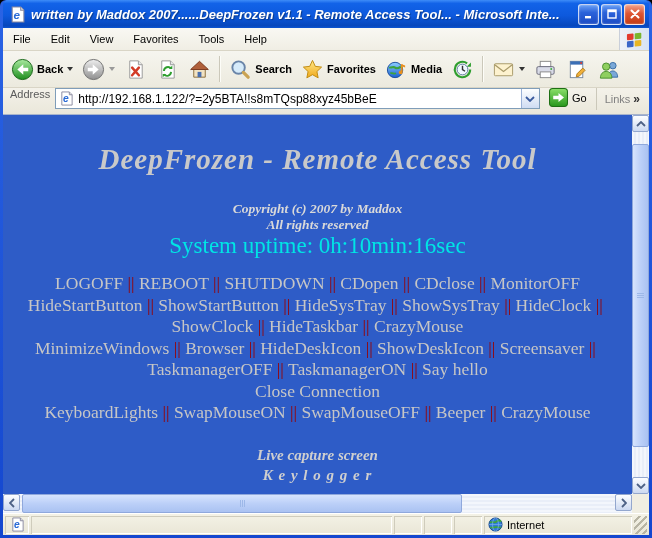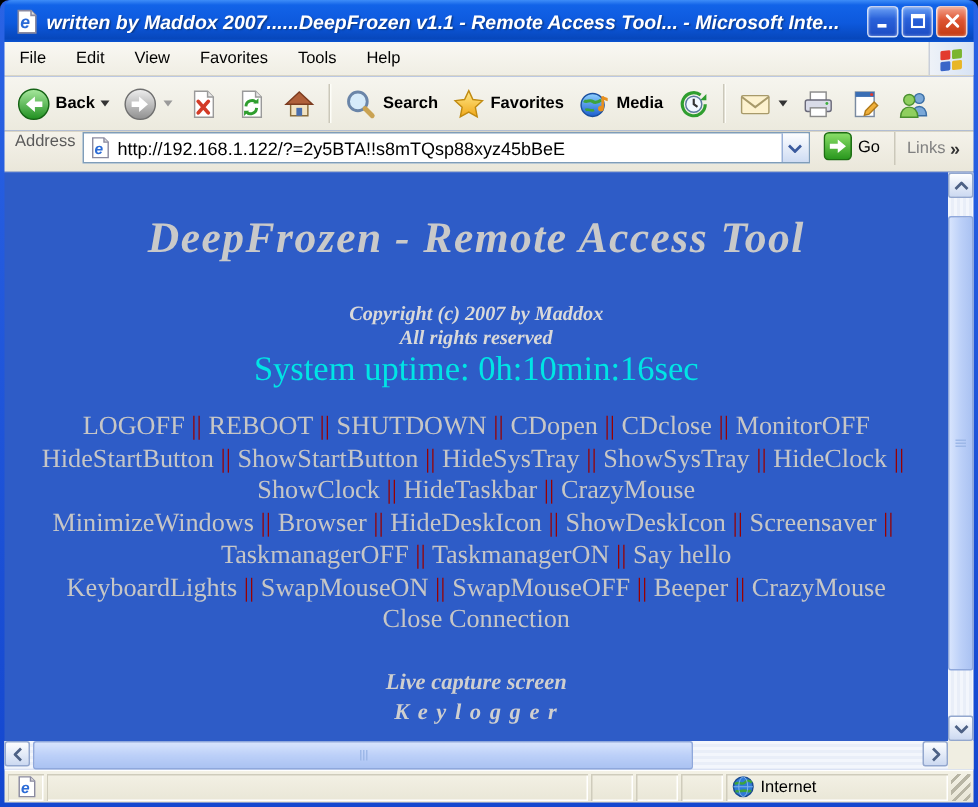--- a/index.html
+++ b/index.html
@@ -398,22 +398,22 @@
         <div>Copyright (c) 2007 by Maddox</div>
         <div>All rights reserved</div>
       </div>
       <div class="uptime">System uptime: 0h:10min:16sec</div>
       <div class="commands" id="commands">
           <div class="cmd-line"><span class="cmd-link">LOGOFF</span><span class="cmd-sep"> || </span><span class="cmd-link">REBOOT</span><span class="cmd-sep"> || </span><span class="cmd-link">SHUTDOWN</span><span class="cmd-sep"> || </span><span class="cmd-link">CDopen</span><span class="cmd-sep"> || </span><span class="cmd-link">CDclose</span><span class="cmd-sep"> || </span><span class="cmd-link">MonitorOFF</span></div>
           <div class="cmd-line"><span class="cmd-link">HideStartButton</span><span class="cmd-sep"> || </span><span class="cmd-link">ShowStartButton</span><span class="cmd-sep"> || </span><span class="cmd-link">HideSysTray</span><span class="cmd-sep"> || </span><span class="cmd-link">ShowSysTray</span><span class="cmd-sep"> || </span><span class="cmd-link">HideClock</span><span class="cmd-sep"> || </span></div>
           <div class="cmd-line"><span class="cmd-link">ShowClock</span><span class="cmd-sep"> || </span><span class="cmd-link">HideTaskbar</span><span class="cmd-sep"> || </span><span class="cmd-link">CrazyMouse</span></div>
           <div class="cmd-line"><span class="cmd-link">MinimizeWindows</span><span class="cmd-sep"> || </span><span class="cmd-link">Browser</span><span class="cmd-sep"> || </span><span class="cmd-link">HideDeskIcon</span><span class="cmd-sep"> || </span><span class="cmd-link">ShowDeskIcon</span><span class="cmd-sep"> || </span><span class="cmd-link">Screensaver</span><span class="cmd-sep"> || </span></div>
           <div class="cmd-line"><span class="cmd-link">TaskmanagerOFF</span><span class="cmd-sep"> || </span><span class="cmd-link">TaskmanagerON</span><span class="cmd-sep"> || </span><span class="cmd-link">Say hello</span></div>
+          <div class="cmd-line"><span class="cmd-link">Close Connection</span></div>
           <div class="cmd-line"><span class="cmd-link">KeyboardLights</span><span class="cmd-sep"> || </span><span class="cmd-link">SwapMouseON</span><span class="cmd-sep"> || </span><span class="cmd-link">SwapMouseOFF</span><span class="cmd-sep"> || </span><span class="cmd-link">Beeper</span><span class="cmd-sep"> || </span><span class="cmd-link">CrazyMouse</span></div>
-          <div class="cmd-line"><span class="cmd-link">Close Connection</span></div>
         </div>
       <div class="live">Live capture screen</div>
       <div class="keylog">K e y l o g g e r</div>
     </div>
     <div class="vscroll">
       <div class="sb-btn">
         <svg viewBox="0 0 10 6" width="10" height="6">
             <path d="M1 5l4-4 4 4" fill="none" stroke="#4d6185" stroke-width="1.8"></path>
           </svg>
       </div>

